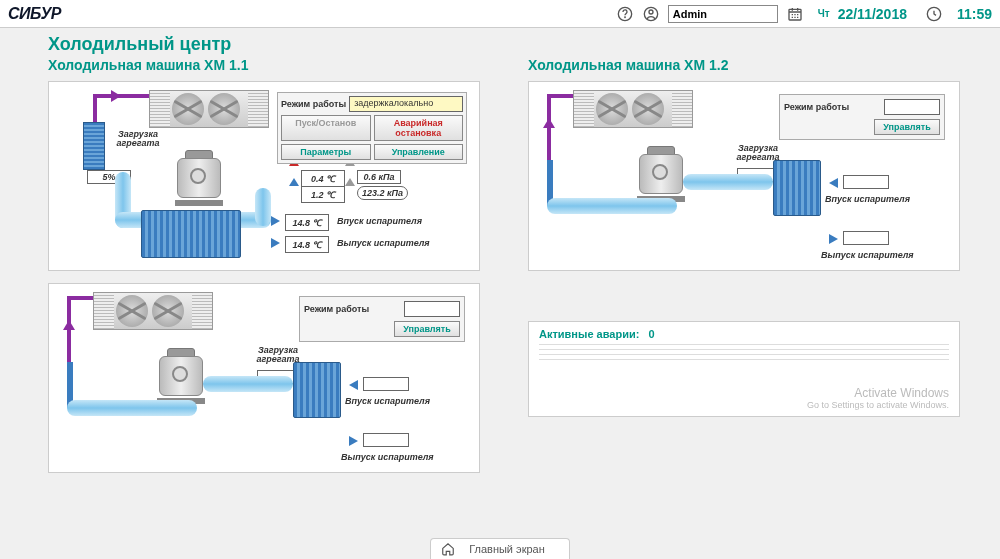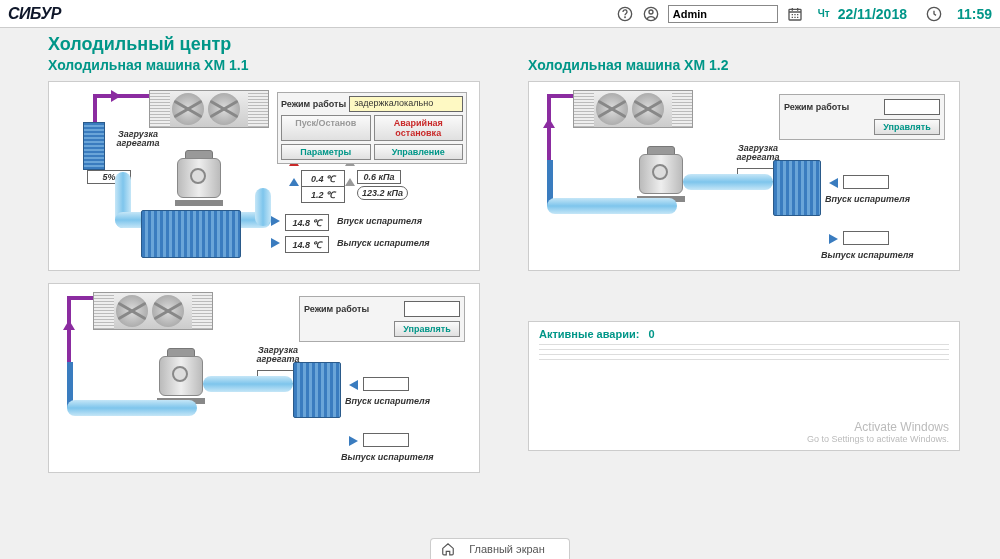--- a/index.html
+++ b/index.html
@@ -66,21 +66,21 @@
   .btn.gray { color: #999; cursor: default;}
   
   .ctrl-simple { position: absolute; right: 6px; top: 4px; border: 1px solid #aaa; background:#f4f4f4; padding: 4px; width: 166px;}
   .ctrl-simple .row { display:flex; justify-content:space-between; align-items:center; margin-bottom: 4px;}
   .ctrl-simple .mode-input { width: 56px; height: 16px; border: 1px solid #666; background:#fff;}
   .ctrl-simple .btn { flex: 0 0 auto; width: 66px; margin-left:auto; display:block;}
   
   .empty-box { position: absolute; border: 1px solid #666; background:#fff; width: 46px; height: 14px;}
   
   
-  .alarm-panel { background:#fff; border:1px solid #ccc; margin-top: 16px; height: 130px; padding: 6px 10px; position:relative;}
+  .alarm-panel { background:#fff; border:1px solid #ccc; margin-top: 16px; height: 96px; padding: 6px 10px; position:relative;}
   .alarm-title { color:#009688; font-size: 11px; font-weight:bold;}
   .alarm-panel hr { border: none; border-top: 1px solid #ddd; margin: 4px 0;}
   .watermark { position:absolute; right:10px; bottom:6px; color:#bbb; text-align:right; font-size: 12px;}
   .watermark .sub { font-size: 9px;}
   
   
   .bottom-bar { position: absolute; bottom: 0; left: 0; right: 0; height: 22px; display:flex; align-items:center; justify-content:center; gap: 6px;}
   .bottom-tab { background:#fff; border: 1px solid #ccc; border-bottom: none; padding: 3px 24px 3px 10px; font-size: 11px; color:#555; display:flex; align-items:center; gap: 14px; border-radius: 4px 4px 0 0;}
   .home-icon { width:14px; height:14px; }
 

